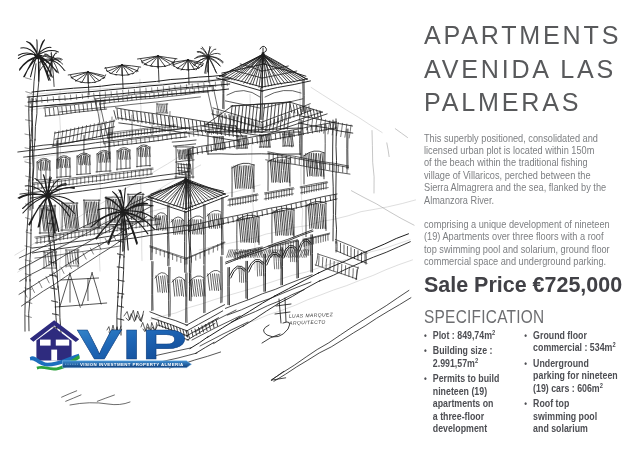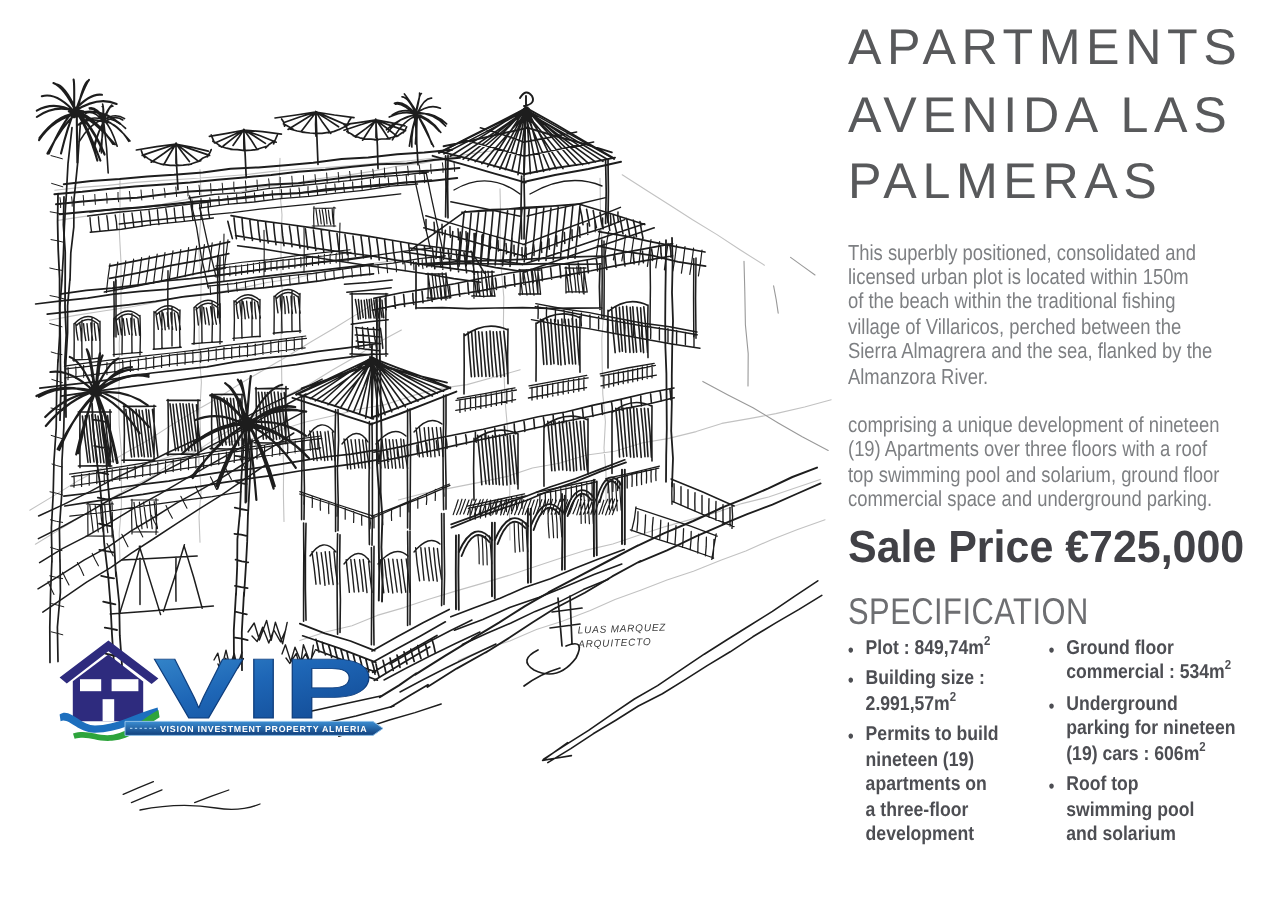--- a/index.html
+++ b/index.html
@@ -248,21 +248,21 @@
 <g>
 <path d="M62.5 374.7 L186.5 374.7 L191.5 378.2 L186.5 381.7 L62.5 381.7 Z" fill="url(#bg2)" stroke="#8fc0e8" stroke-width="0.5"></path>
 <text x="80" y="380" font-family="Liberation Sans, sans-serif" font-size="4.4" font-weight="bold" fill="#fff" letter-spacing="0.38">VISION INVESTMENT PROPERTY ALMERIA</text>
 <path d="M65 378.2 L78 378.2" stroke="#9fc8ea" stroke-width="0.7" stroke-dasharray="1.2 1.2"></path>
 </g>
 </svg>
 </div>
 
 <div style="position:absolute;left:424px;top:0;width:212px">
 
-<div style="font-size:25.1px;line-height:33.5px;font-weight:400;color:#58595b;letter-spacing:2.8px;margin-top:8px;white-space:nowrap">APARTMENTS<br>AVENIDA LAS<br>PALMERAS</div>
+<div style="font-size:25.1px;line-height:33.5px;font-weight:400;color:#58595b;letter-spacing:2.8px;margin-top:19px;white-space:nowrap">APARTMENTS<br>AVENIDA LAS<br>PALMERAS</div>
 
 <div style="font-size:10.9px;line-height:12.4px;color:#7d7f82;margin-top:12px;white-space:nowrap;transform:scaleX(0.845);transform-origin:0 0">This superbly positioned, consolidated and<br>licensed urban plot is located within 150m<br>of the beach within the traditional fishing<br>village of Villaricos, perched between the<br>Sierra Almagrera and the sea, flanked by the<br>Almanzora River.</div>
 
 <div style="font-size:10.9px;line-height:12.4px;color:#7d7f82;margin-top:12px;white-space:nowrap;transform:scaleX(0.845);transform-origin:0 0">comprising a unique development of nineteen<br>(19) Apartments over three floors with a roof<br>top swimming pool and solarium, ground floor<br>commercial space and underground parking.</div>
 
 <div style="font-size:22.6px;line-height:26px;font-weight:bold;color:#414146;margin-top:4px;white-space:nowrap;transform:scaleX(0.95);transform-origin:0 0">Sale Price €725,000</div>
 
 <div style="font-size:18.6px;line-height:24px;color:#6d6e71;margin-top:7px;white-space:nowrap;transform:scaleX(0.83);transform-origin:0 0;letter-spacing:0.3px">SPECIFICATION</div>
 
 <div style="margin-top:1px;display:flex;font-size:10px;font-weight:bold;color:#4d4e53;line-height:12.5px;white-space:nowrap;transform:scaleX(0.88);transform-origin:0 0;width:240px">

